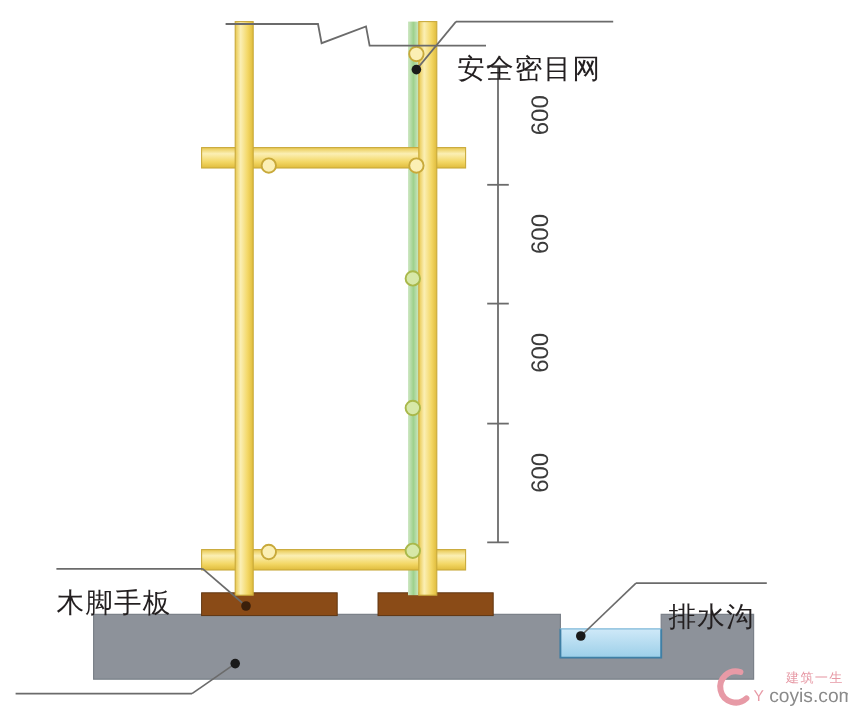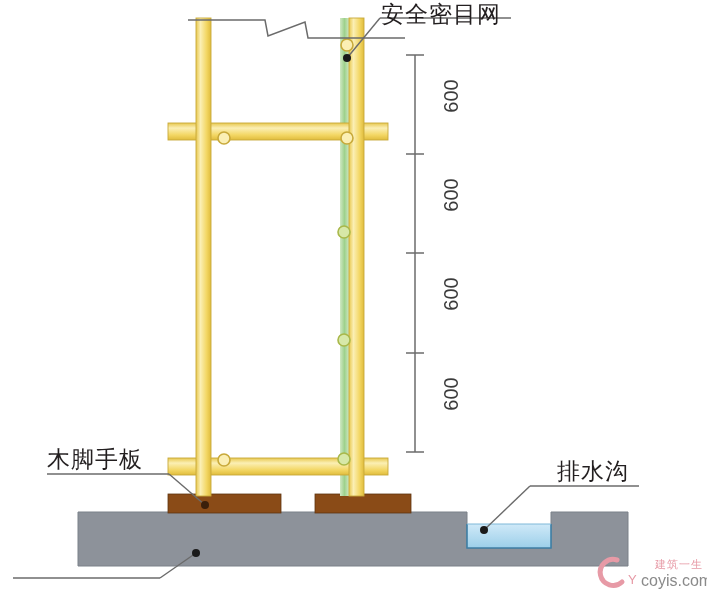--- a/index.html
+++ b/index.html
@@ -23,20 +23,21 @@
     top: 0;
     width: 707px;
     height: 601px;
   }
   .label-text {
     position: absolute;
     font-family: Liberation Sans, sans-serif;
     color: #231f20;
     white-space: nowrap;
     line-height: 1;
+    margin-top: 43px;
   }
   .dim-text {
     position: absolute;
     font-family: "Liberation Sans", sans-serif;
     color: #3b3b3b;
     white-space: nowrap;
     transform-origin: center center;
     transform: rotate(-90deg);
     line-height: 1;
   }

